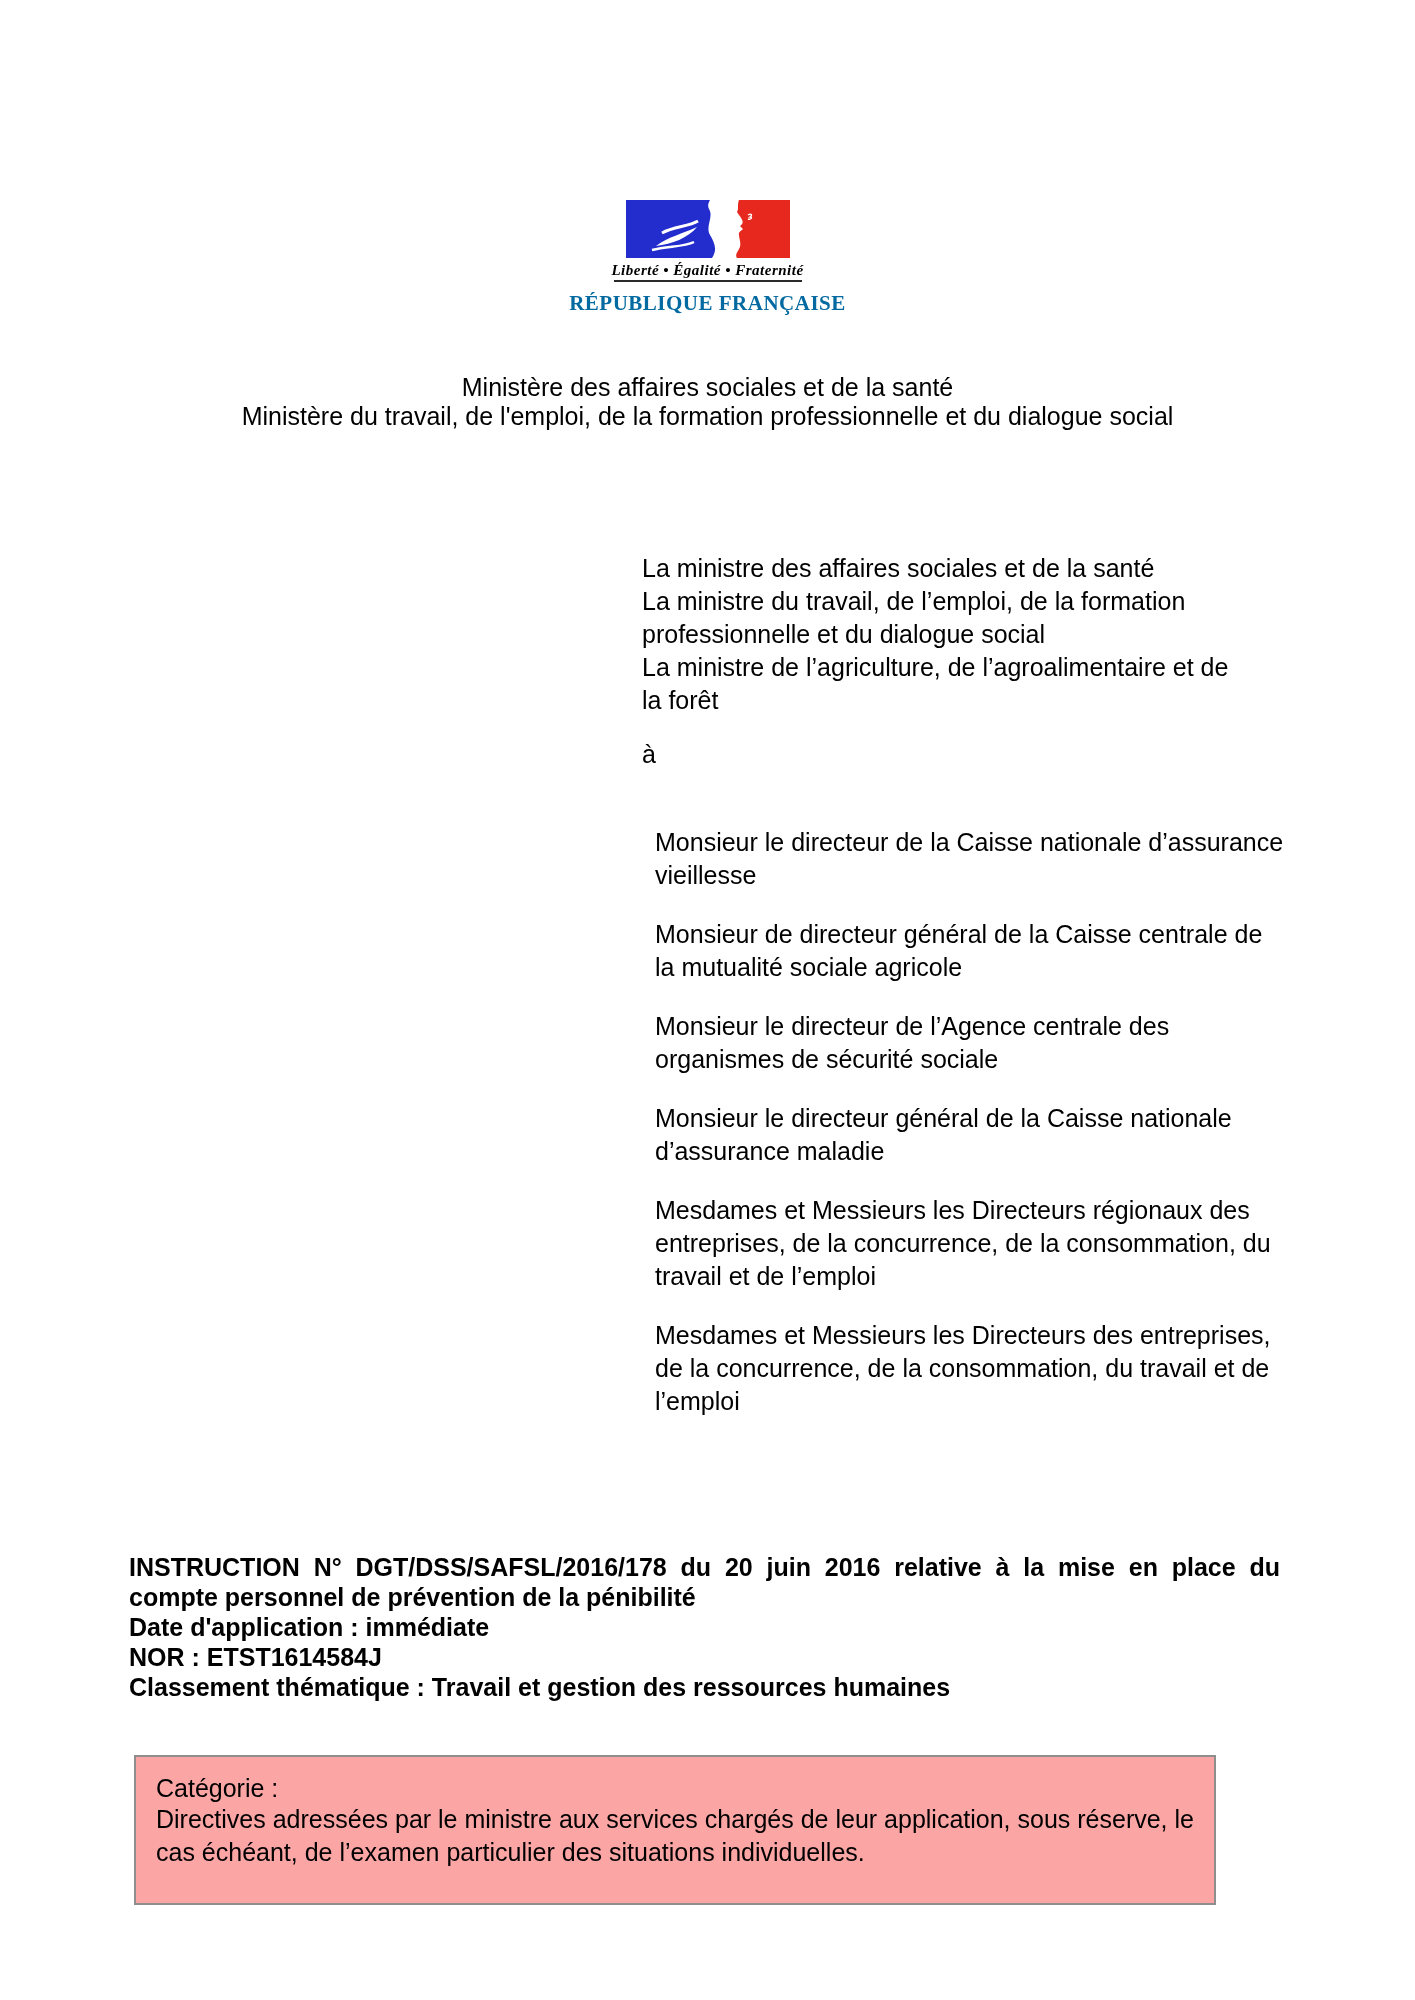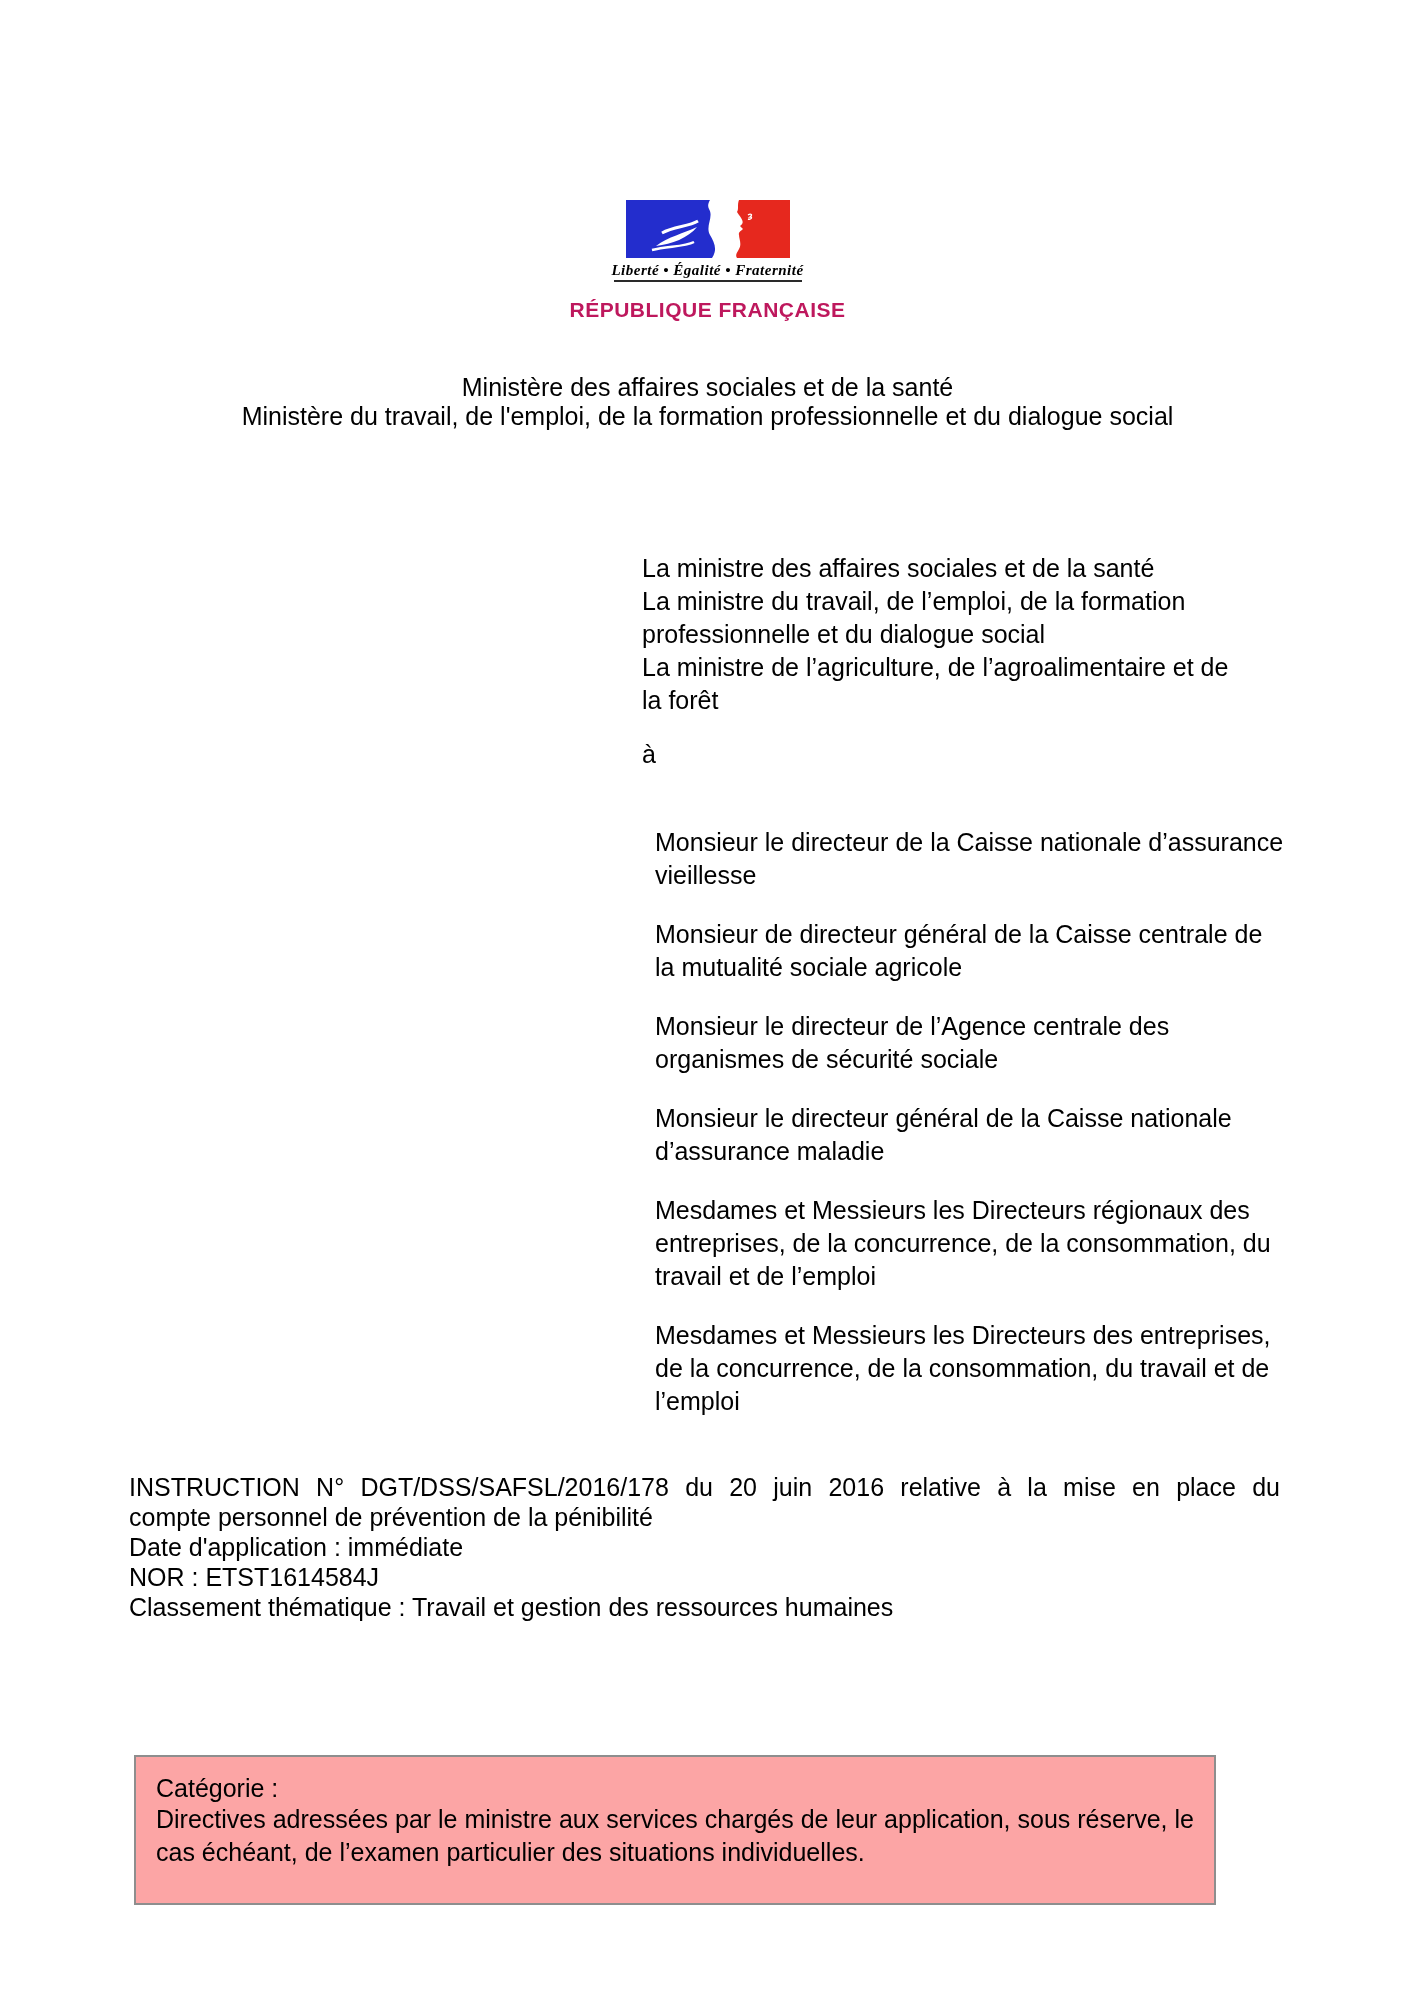--- a/index.html
+++ b/index.html
@@ -20,43 +20,43 @@
   .motto{
     font-family:"Liberation Serif",serif;
     font-style:italic;font-weight:bold;
     font-size:15px;line-height:16px;
     color:#000000;margin-top:4px;
     letter-spacing:.5px;
     white-space:nowrap;
   }
   .motto-rule{width:188px;height:2px;background:#2a2a2a;margin-top:2px;}
   .republic{
-    font-family:Liberation Sans, sans-serif;
+    font-family:Liberation Serif, serif;
     font-weight:bold;
     font-size:21px;line-height:24px;
     letter-spacing:.5px;
-    color:#be185d;margin-top:16px;
+    color:#0369a1;margin-top:9px;
     white-space:nowrap;
   }
   
   .ministries{
     position:absolute;left:130px;top:373px;width:1155px;
     text-align:center;
     font-size:25px;line-height:29px;
   }
   
   .right-col{position:absolute;left:642px;width:680px;font-size:25px;line-height:33px;}
   .senders{top:552px;white-space:pre-line;}
   .to-word{top:738px;}
   .recipients{top:826px;}
   .recipient{white-space:pre-line;margin:0 0 26px 13px;}
   
   .instruction{
-    position:absolute;left:129px;top:1472px;width:1151px;
-    font-size:25px;line-height:30px;
+    position:absolute;left:129px;top:1552px;width:1151px;
+    font-size:25px;line-height:30px;font-weight:bold;
   }
   .just-line{text-align:justify;text-align-last:justify;}
   
   .category-box{
     position:absolute;left:134px;top:1755px;width:1082px;height:150px;
     border:2px solid #8e8e8e;
     box-sizing:border-box;
     padding:16px 16px 0 20px;
     background:#fca5a5;
   }

